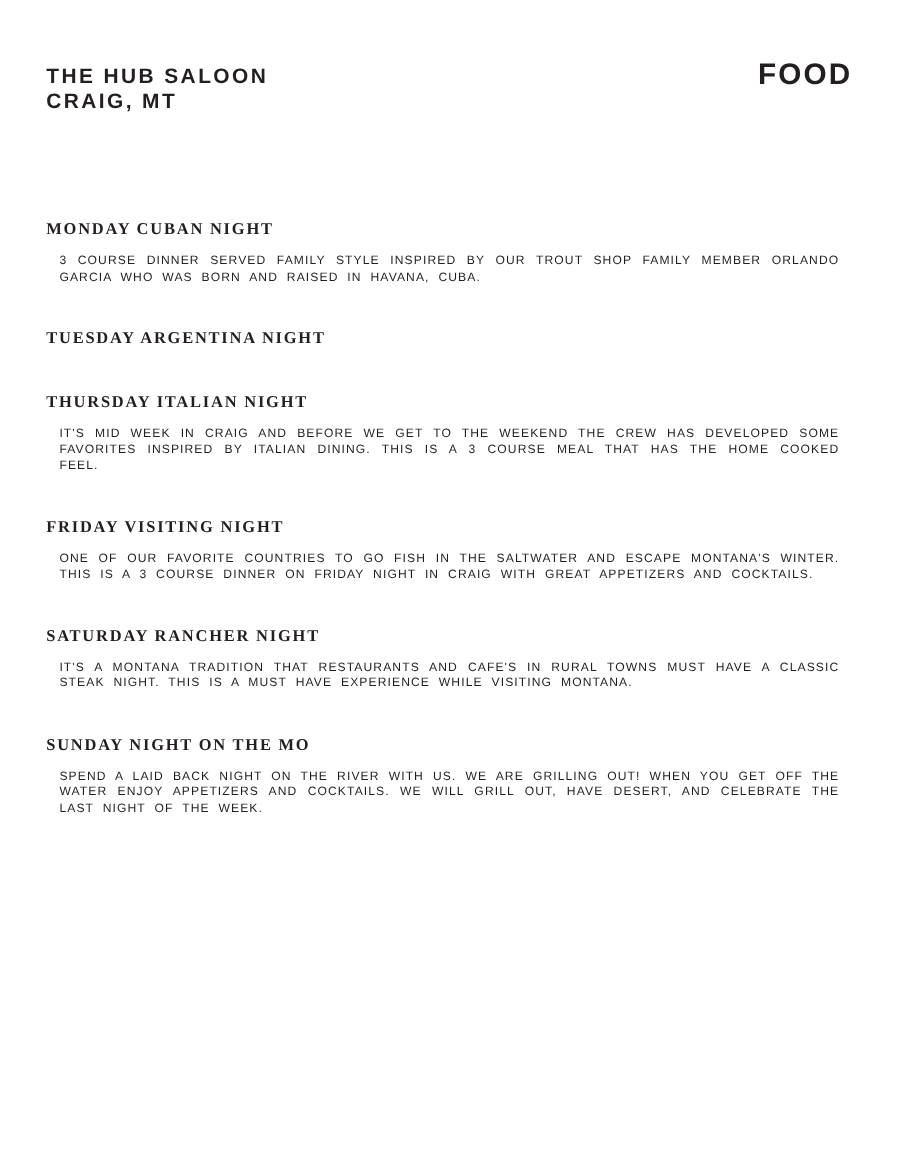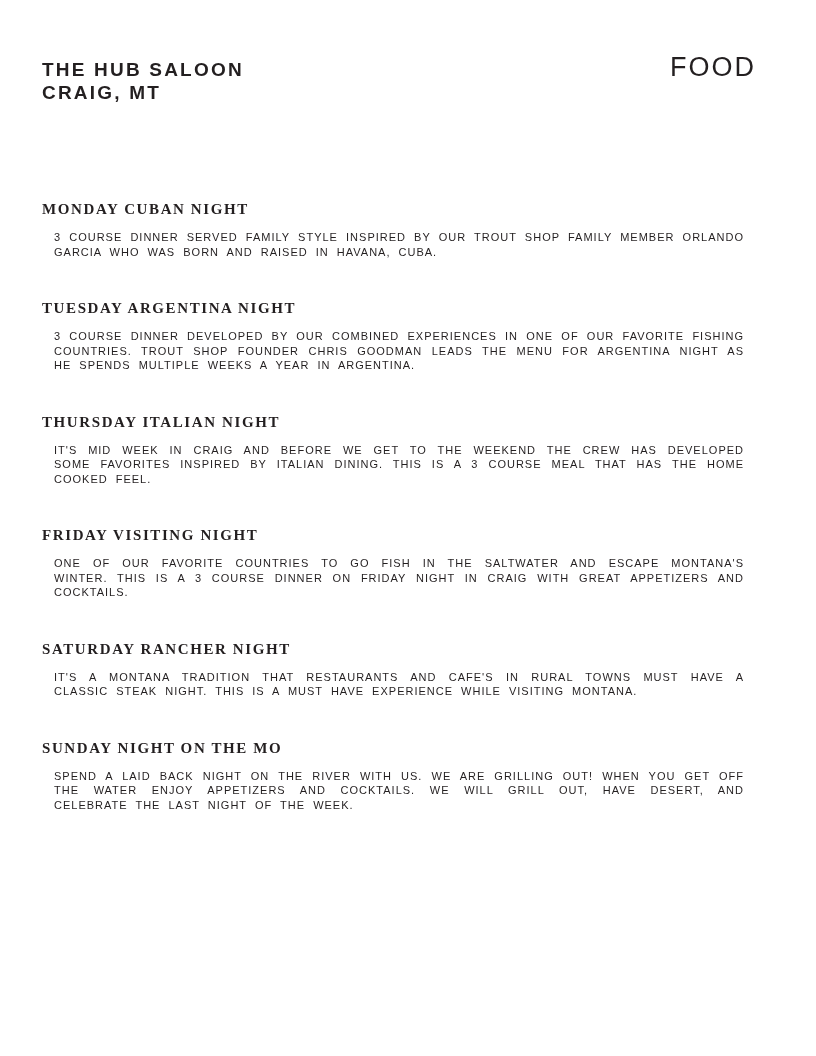--- a/index.html
+++ b/index.html
@@ -14,38 +14,38 @@
     font-family: "Liberation Sans", sans-serif;
     color: #231f20;
     box-sizing: border-box;
     overflow: hidden;
   }
   .page {
     position: absolute;
     top: 0; left: 0;
     width: 816px;
     height: 1056px;
-    padding: 58px 60px 0 42px;
+    padding: 58px 41px 0 42px;
     box-sizing: border-box;
     background: #ffffff;
   }
   .doc-header {
     display: flex;
     justify-content: space-between;
     align-items: flex-start;
     margin-bottom: 96px;
   }
   .brand-block {
     font-weight: 700;
     font-size: 19px;
     line-height: 23px;
     letter-spacing: 2.2px;
   }
   .page-title {
-    font-weight: 400;
+    font-weight: 700;
     font-size: 27px;
     line-height: 27px;
     letter-spacing: 2px;
     margin-top: -4px;
   }
   .section {
     margin: 0 0 40px 0;
   }
   .section-heading {
     font-size: 15px;
@@ -79,21 +79,20 @@
   </header>
 
   <main>
     <section class="section">
       <h2 class="section-heading">MONDAY CUBAN NIGHT</h2>
       <p class="section-body">3 COURSE DINNER SERVED FAMILY STYLE INSPIRED BY OUR TROUT SHOP FAMILY MEMBER ORLANDO GARCIA WHO WAS BORN AND RAISED IN HAVANA, CUBA.</p>
     </section>
 
     <section class="section">
       <h2 class="section-heading">TUESDAY ARGENTINA NIGHT</h2>
-      <p class="section-body">3 COURSE DINNER DEVELOPED BY OUR COMBINED EXPERIENCES IN ONE OF OUR FAVORITE FISHING COUNTRIES.  TROUT SHOP FOUNDER CHRIS GOODMAN LEADS THE MENU FOR ARGENTINA NIGHT AS HE SPENDS MULTIPLE WEEKS A YEAR IN ARGENTINA.</p>
     </section>
 
 
     <section class="section">
       <h2 class="section-heading">THURSDAY ITALIAN NIGHT</h2>
       <p class="section-body">IT'S MID WEEK IN CRAIG AND BEFORE WE GET TO THE WEEKEND THE CREW HAS DEVELOPED SOME FAVORITES INSPIRED BY ITALIAN DINING.  THIS IS A 3 COURSE MEAL THAT HAS THE HOME COOKED FEEL.</p>
     </section>
 
     <section class="section">
       <h2 class="section-heading">FRIDAY VISITING NIGHT</h2>

